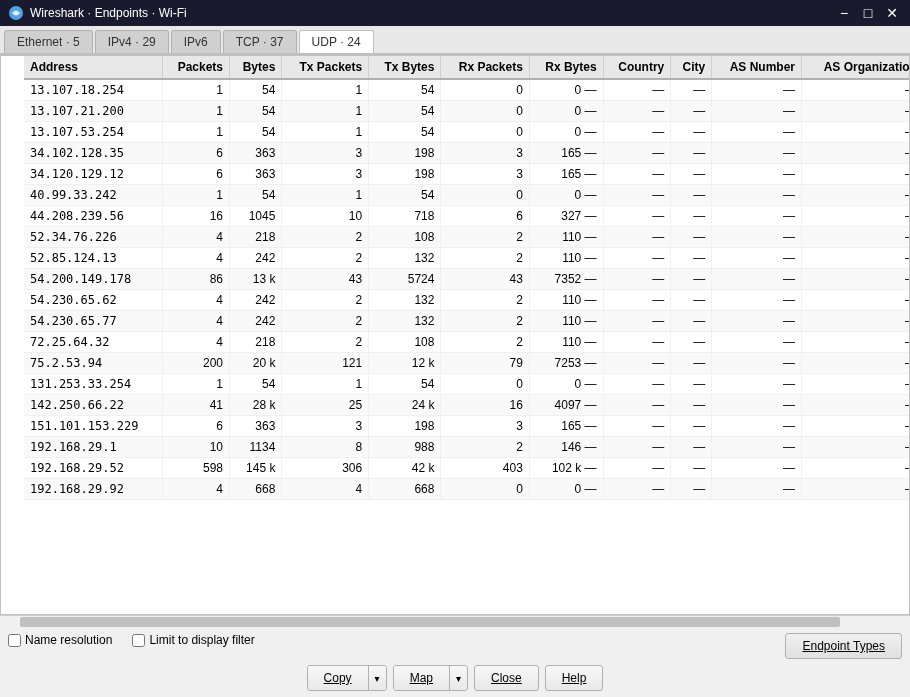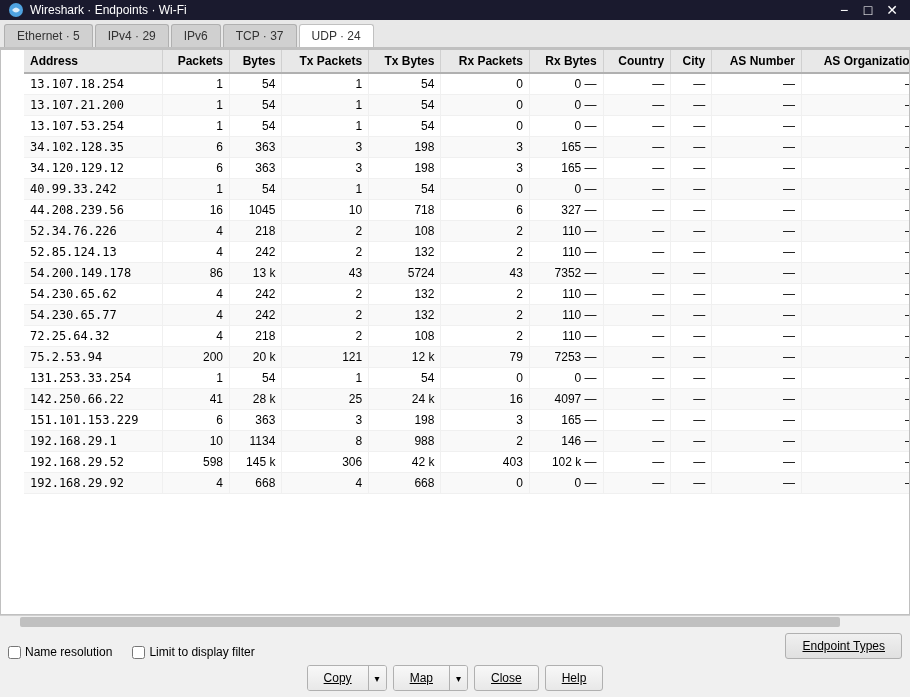--- a/index.html
+++ b/index.html
@@ -12,21 +12,21 @@
       overflow: hidden;
       display: flex;
       flex-direction: column;
     }
     .title-bar {
       background: #1a1a2e;
       color: white;
       display: flex;
       align-items: center;
       padding: 4px 8px;
-      height: 20px;
+      height: 26px;
       user-select: none;
     }
     .title-bar-icon {
       width: 16px;
       height: 16px;
       margin-right: 6px;
       flex-shrink: 0;
     }
     .title-bar-title {
       flex: 1;
@@ -133,21 +133,21 @@
       border-radius: 2px;
     }
 
     .bottom-bar {
       background: #f0f0f0;
       padding: 6px 8px;
       flex-shrink: 0;
     }
     .checkboxes-row {
       display: flex;
-      align-items: flex-end;
+      align-items: flex-start;
       gap: 20px;
       margin-bottom: 6px;
     }
     .checkbox-label {
       display: flex;
       align-items: center;
       gap: 4px;
       font-size: 12px;
       cursor: pointer;
     }

